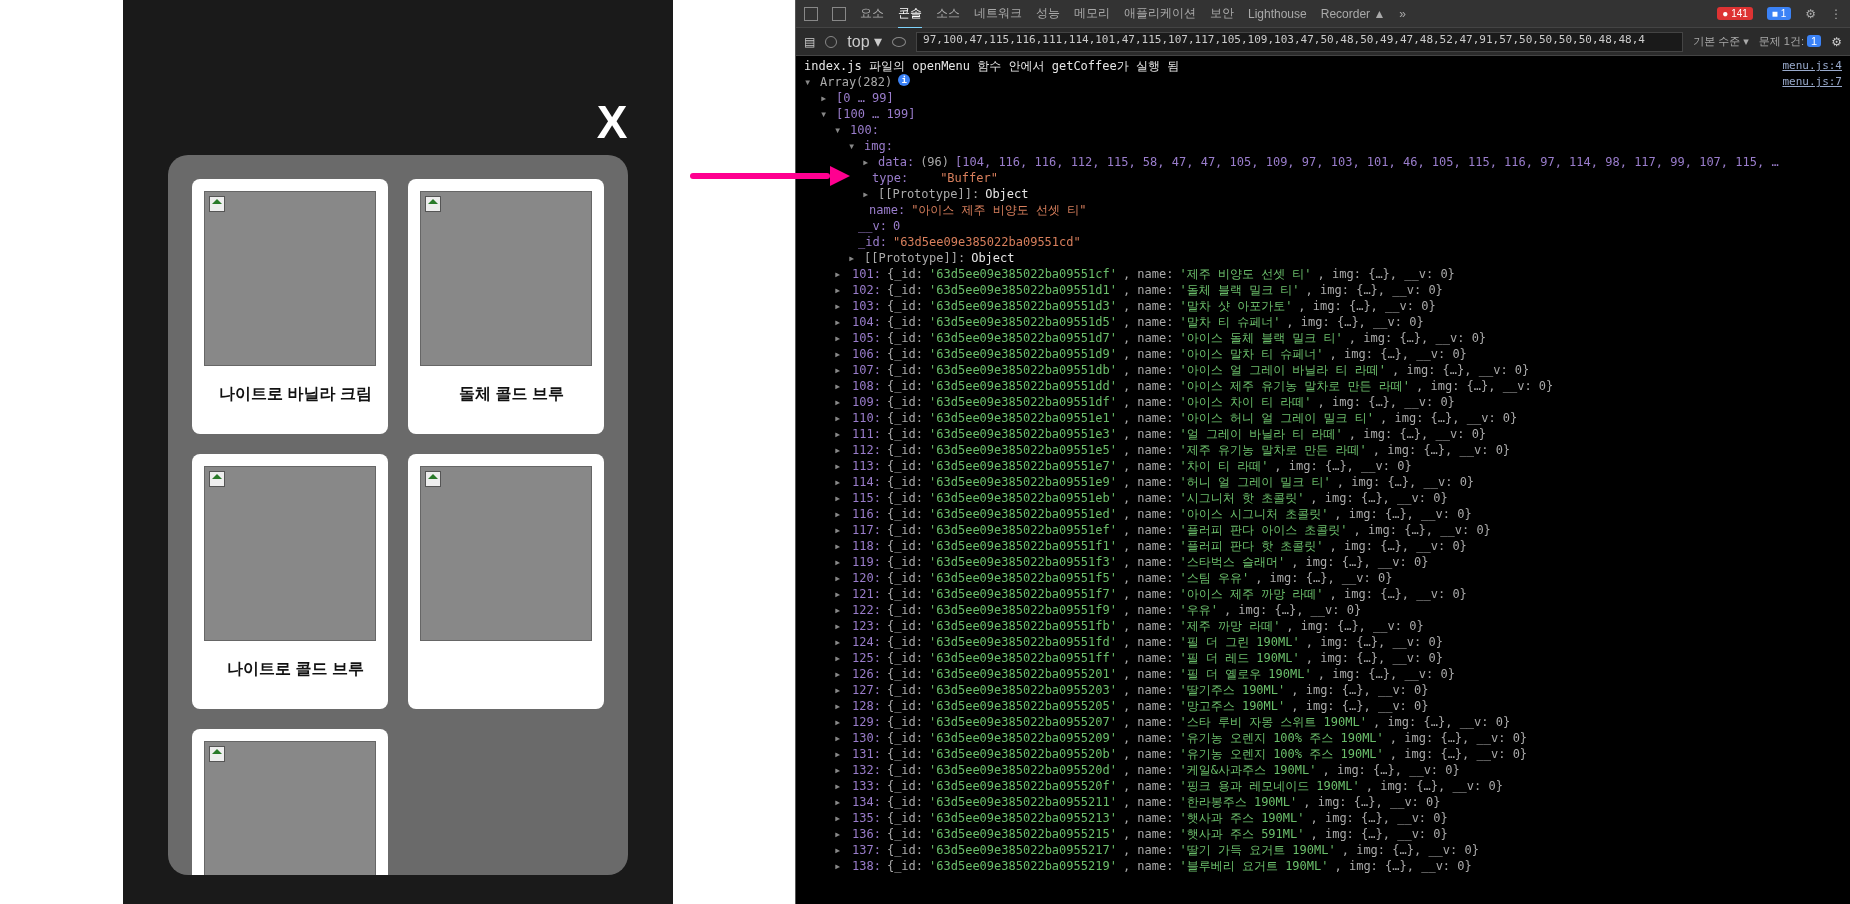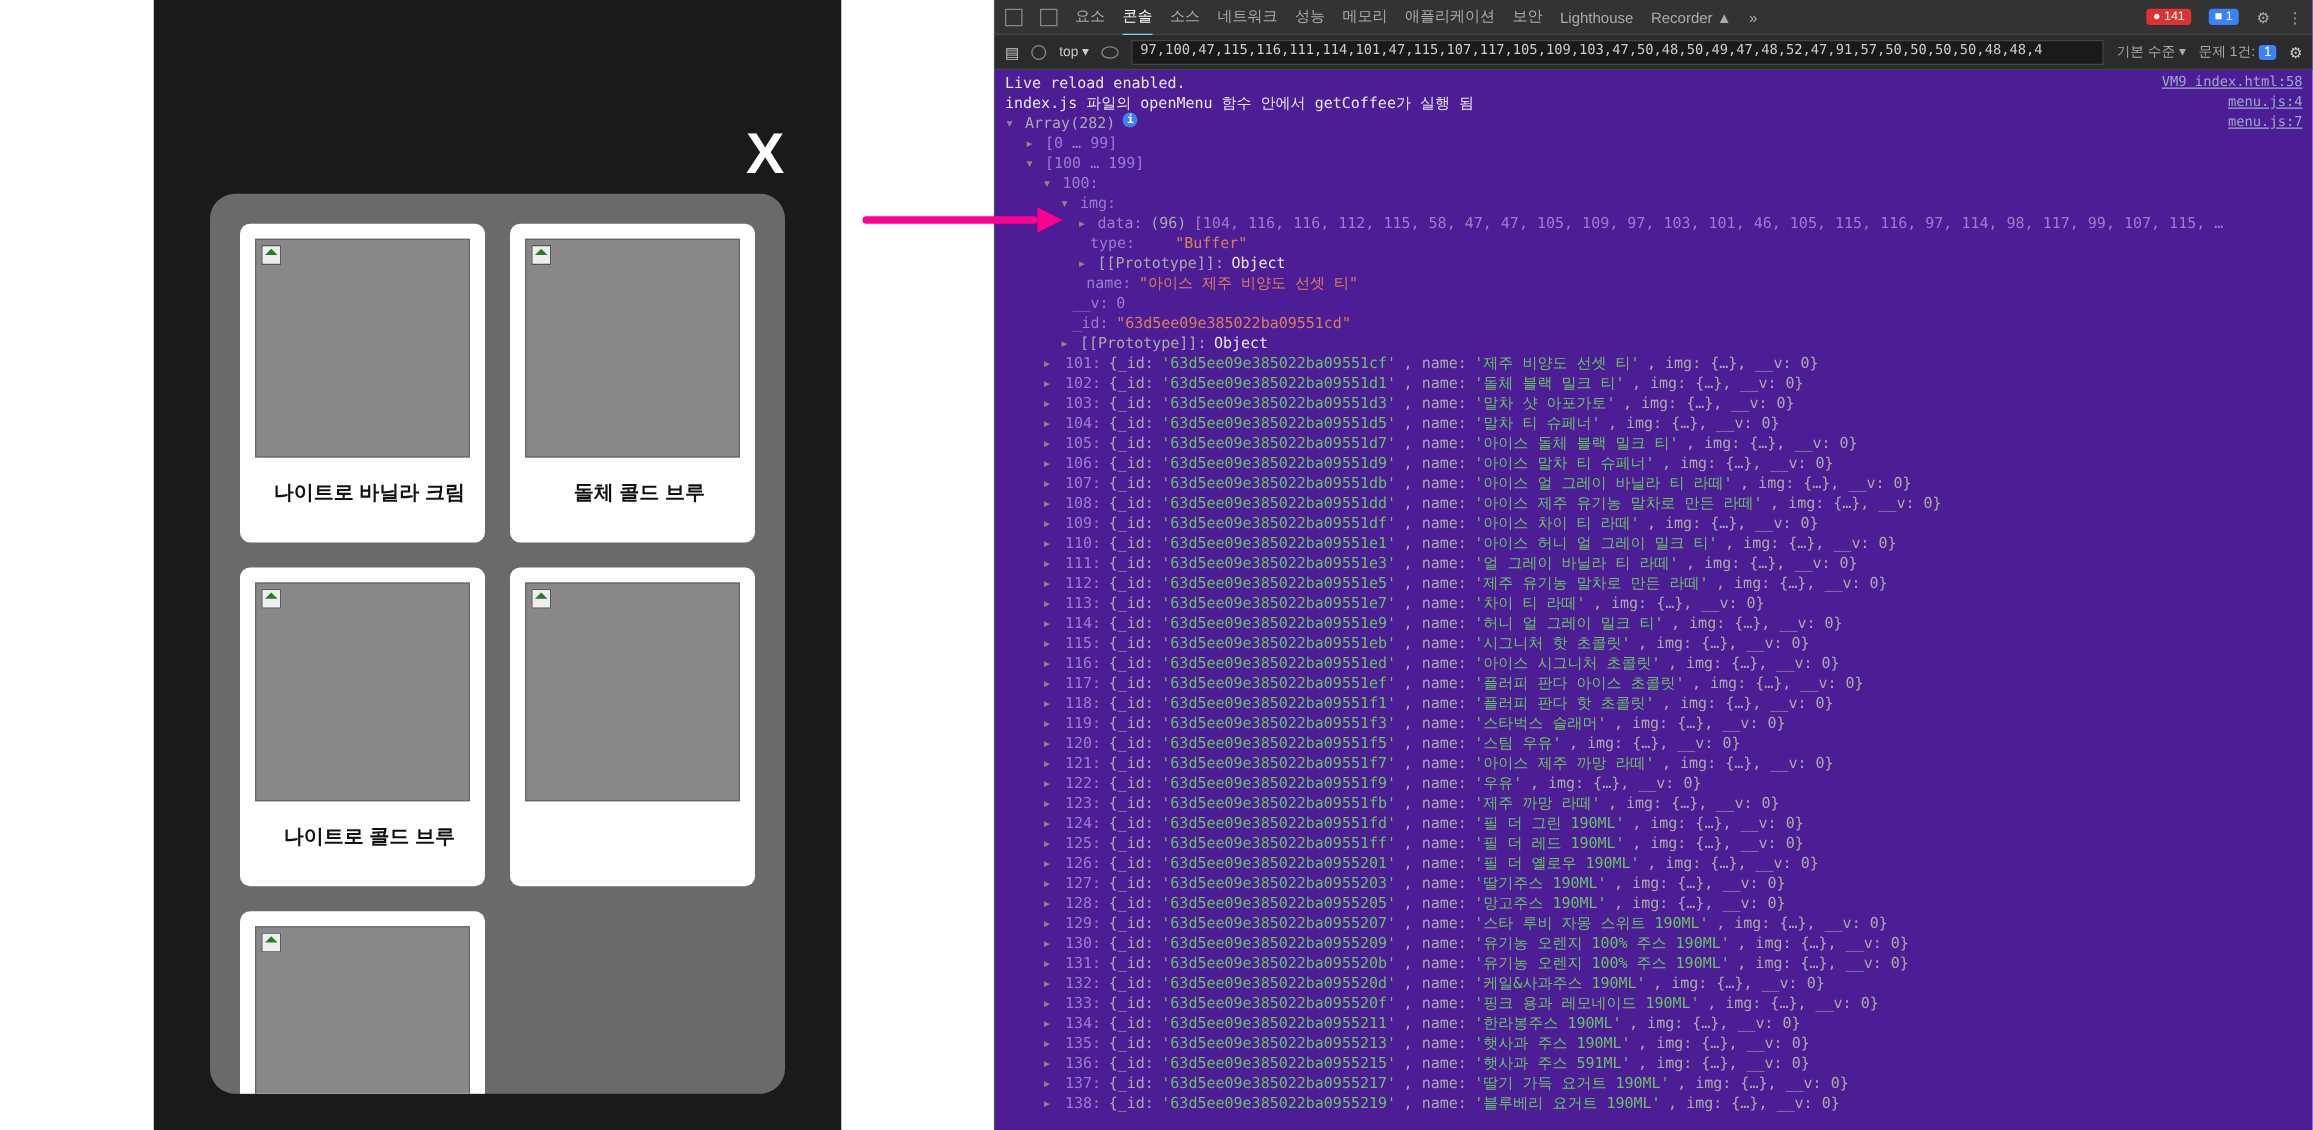--- a/index.html
+++ b/index.html
@@ -116,21 +116,21 @@
   width: 0;
   height: 0;
   border-top: 10px solid transparent;
   border-bottom: 10px solid transparent;
   border-left: 20px solid #ff0090;
 }
 
 
 .devtools {
   flex: 1;
-  background: #4c1d95;
+  background: #000000;
   color: #ccc;
   display: flex;
   flex-direction: column;
   font-size: 12px;
   border-left: 1px solid #555;
 }
 .dt-tabs {
   display: flex;
   align-items: center;
   height: 28px;
@@ -156,21 +156,21 @@
   display: flex;
   align-items: center;
   gap: 10px;
   height: 28px;
   background: #2b2b2b;
   border-bottom: 1px solid #444;
   padding: 0 8px;
 }
 .dt-filterbar .ico { width: 12px; height: 12px; border: 1px solid #888; border-radius: 50%; }
 .dt-filterbar .ico.stop { border-radius: 50%; }
-.dt-filterbar .sel { color: #ccc; font-size: 11px; }
+.dt-filterbar .sel { color: #ccc; font-size: 16px; }
 .dt-filterbar .eye { width: 14px; height: 10px; border: 1px solid #888; border-radius: 50%; }
 .dt-filterbar .filter-input {
   flex: 1;
   background: #1a1a1a;
   border: 1px solid #444;
   color: #ccc;
   height: 20px;
   padding: 0 6px;
   font-size: 11px;
   font-family: monospace;
@@ -293,24 +293,20 @@
     <div class="filter-input">97,100,47,115,116,111,114,101,47,115,107,117,105,109,103,47,50,48,50,49,47,48,52,47,91,57,50,50,50,50,48,48,4</div>
     <span class="log-level">기본 수준 ▾</span>
     <span class="issues">
       <span>문제 1건:</span>
       <span class="mini-badge">1</span>
     </span>
     <span>⚙</span>
   </div>
   <div class="console-body">
     <div class="log-row">
-      <span class="white">Live reload enabled.</span>
-      <span class="source-link">VM9 index.html:58</span>
-    </div>
-    <div class="log-row">
       <span class="white">index.js 파일의 openMenu 함수 안에서 getCoffee가 실행 됨</span>
       <span class="source-link">menu.js:4</span>
     </div>
     <div class="log-row">
       <span class="caret">▾</span>
       <span class="objgrey">Array(282)</span>
       <span class="infoicon">i</span>
       <span class="source-link">menu.js:7</span>
     </div>
     <div class="log-row" style="padding-left:24px;">

